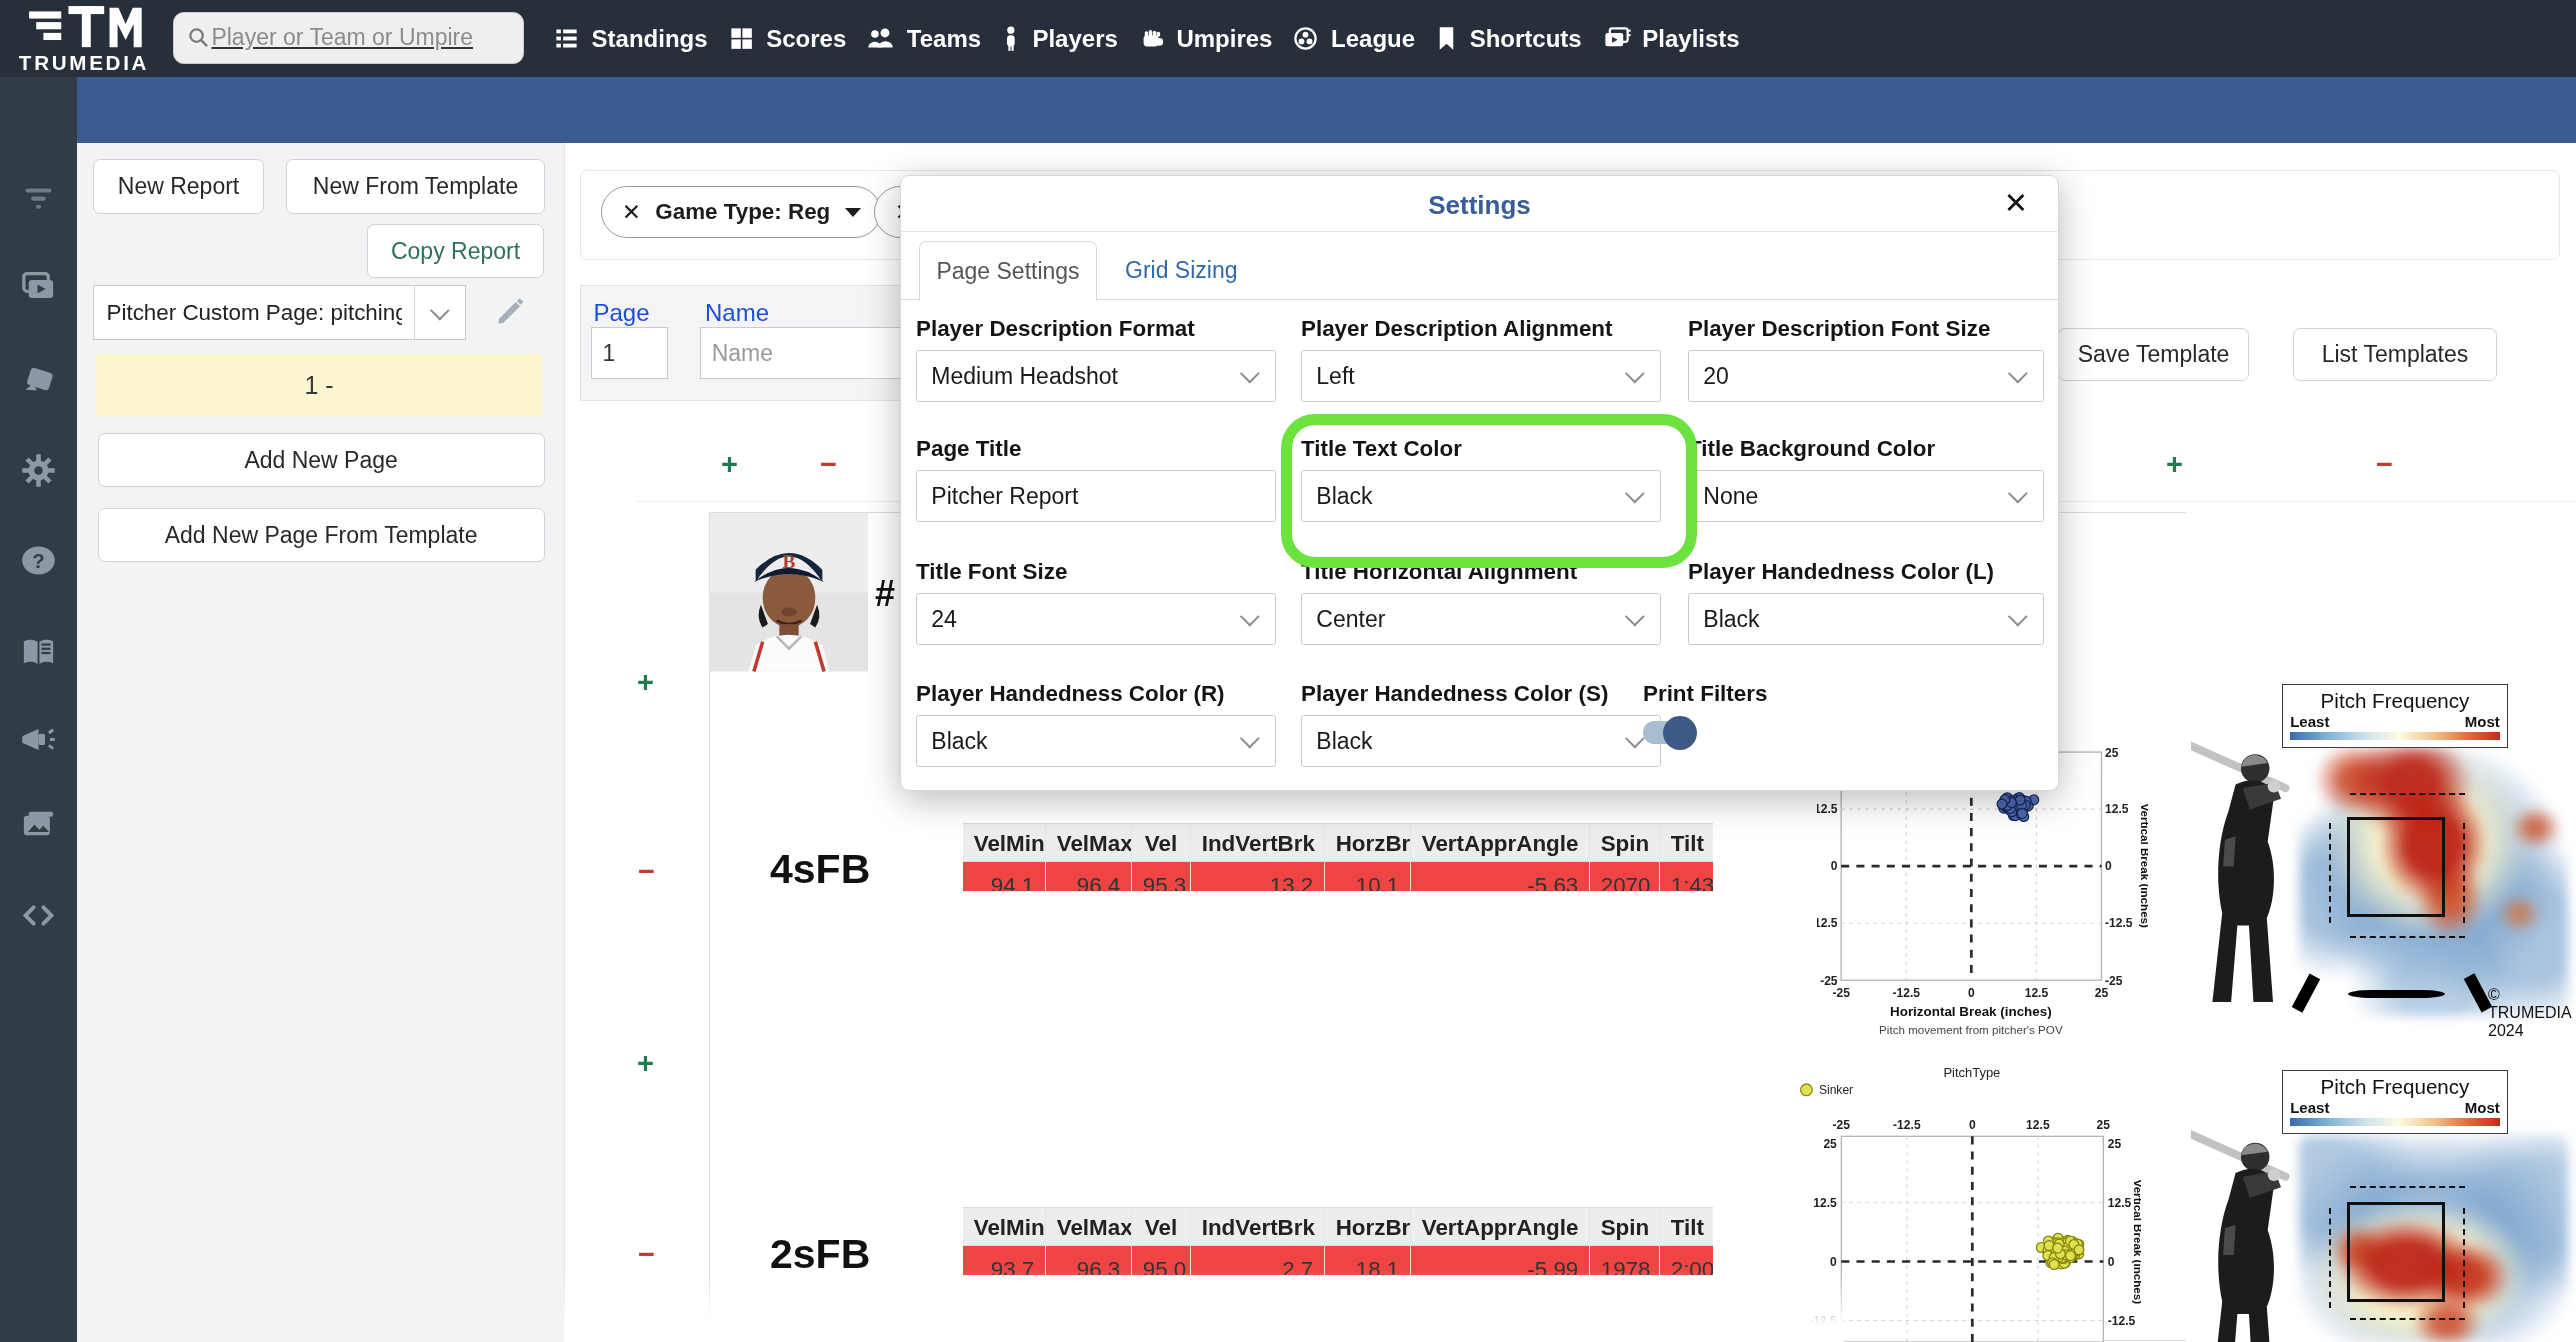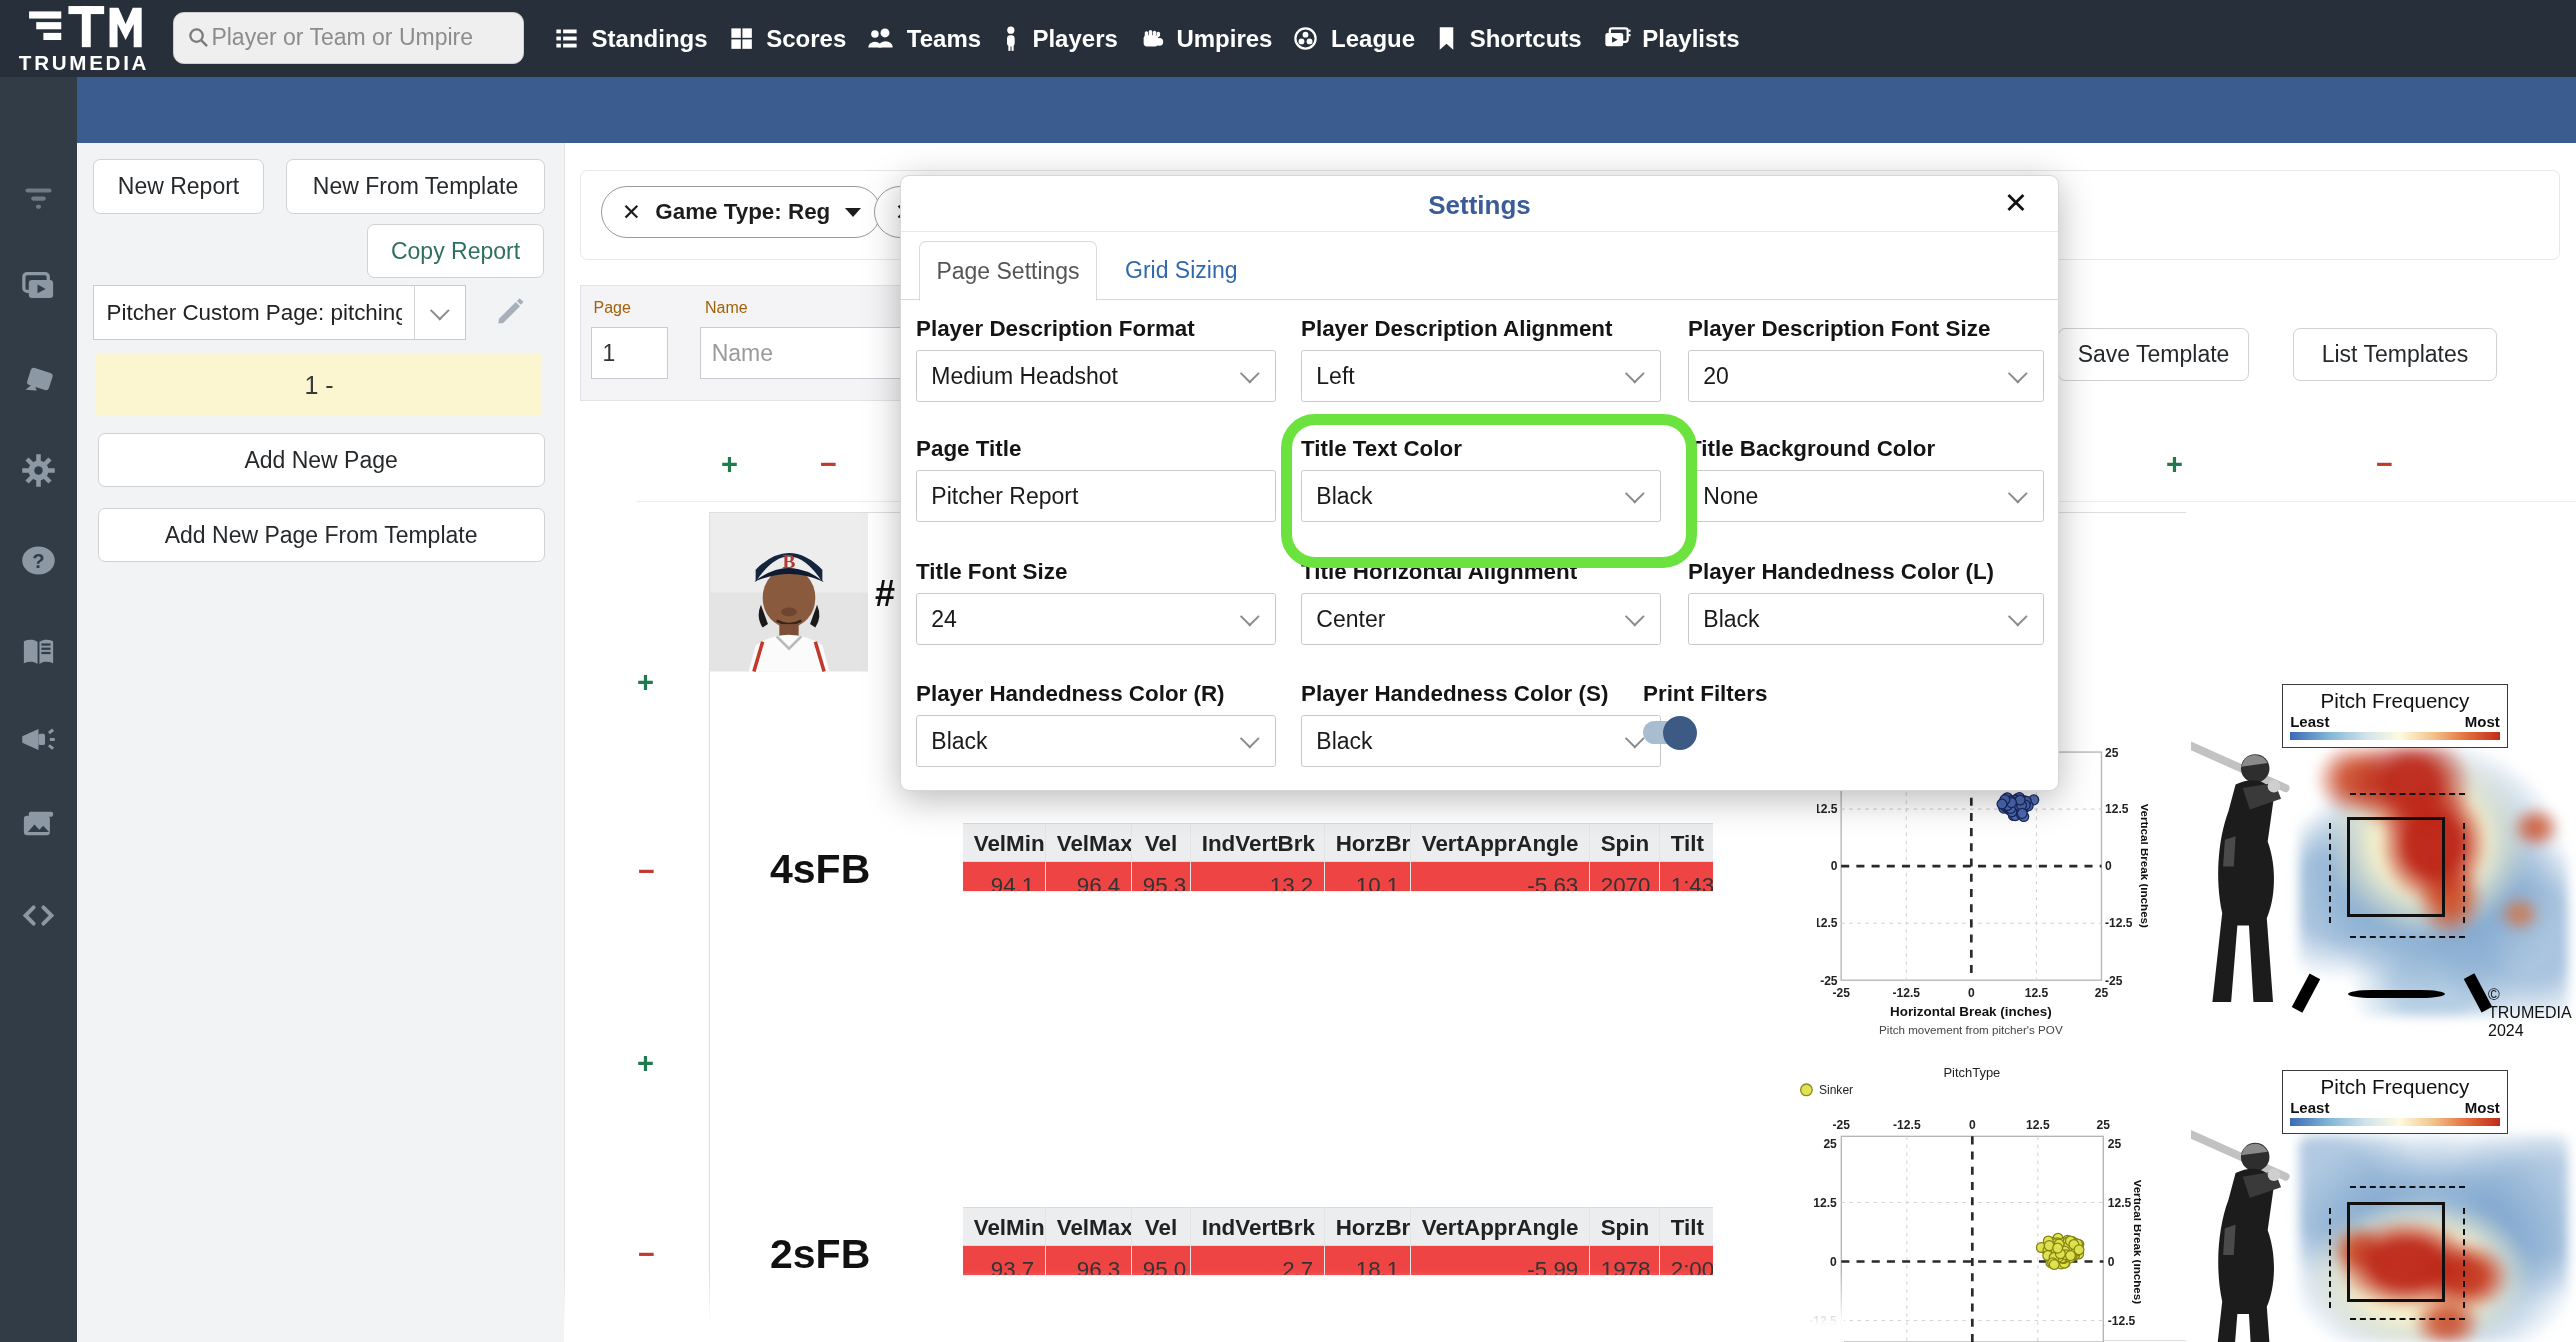--- a/index.html
+++ b/index.html
@@ -5,21 +5,21 @@
   html,body{margin:0;padding:0;}
   body{width:2576px;height:1343px;position:relative;overflow:hidden;background:#ffffff;
        font-family:"Liberation Sans", sans-serif;-webkit-font-smoothing:antialiased;}
   .abs{position:absolute;}
   
   .navbar{left:0;top:0;width:2576px;height:77px;background:#272f3a;display:flex;align-items:center;}
   .navtop-line{left:0;top:0;width:2576px;height:3.6px;background:#1a212b;}
   .logo-wrap{left:12.5px;top:3.6px;width:143px;height:72px;color:#fff;}
   .logo-word{position:absolute;left:0px;top:47px;width:143px;text-align:center;font-size:20.6px;font-weight:700;letter-spacing:2.7px;color:#fff;}
   .searchbox{left:173px;top:11.6px;width:351px;height:52px;background:#efefef;border:0.9px solid #cfcfcf;border-radius:10.7px;display:flex;align-items:center;padding:0 12.5px;box-sizing:border-box;}
-  .searchbox input{border:none;background:transparent;outline:none;font-size:23px;color:#333;width:100%;font-family:"Liberation Sans",sans-serif;}
+  .searchbox input{border:none;background:transparent;outline:none;font-size:23px;color:#333;width:100%;font-family:"Liberation Sans",sans-serif;text-decoration:underline;}
   .searchbox input::placeholder{color:#8c8c8c;}
   .navitems{left:553px;top:0;height:77px;display:flex;align-items:center;gap:20px;}
   .navitem{display:flex;align-items:center;gap:11.6px;color:#fff;font-size:24px;font-weight:600;cursor:pointer;white-space:nowrap;}
   .navitem svg{display:block;}
   
   .bluebar{left:77px;top:77px;width:2499px;height:66px;background:#3a5c8e;}
   
   .sidebar{left:0;top:77px;width:77px;height:1266px;background:#323c46;}
   .sideicon{position:absolute;left:19px;width:39px;height:39px;color:#8d98a5;}
   
@@ -30,21 +30,21 @@
   .lp-select .divider{position:absolute;right:50px;top:0;bottom:0;width:0.9px;background:#d5d5d5;}
   .chev{position:absolute;right:18px;top:50%;width:11.6px;height:11.6px;border-right:2.7px solid #8b8b8b;border-bottom:2.7px solid #8b8b8b;transform:translateY(-70%) rotate(45deg);}
   .yellowrow{left:96px;top:354px;width:446px;height:62px;background:#fbf6cf;display:flex;align-items:center;justify-content:center;font-size:25px;color:#3a3a3a;}
   
   .toolbar-card{left:580px;top:170px;width:1980px;height:90px;background:#fff;border:0.9px solid #e6e7e9;border-radius:7.2px;box-sizing:border-box;}
   .chip{position:absolute;height:52px;border:1.8px solid #9a9a9a;border-radius:27px;background:#fff;display:flex;align-items:center;gap:14.3px;padding:0 19.7px;box-sizing:border-box;font-size:22.4px;font-weight:700;color:#1c1c1c;}
   .chip .x{font-size:23px;font-weight:400;}
   .caret-down{width:0;height:0;border-left:8px solid transparent;border-right:8px solid transparent;border-top:9.8px solid #1c1c1c;}
   
   .pagetable{left:580px;top:285px;width:662px;height:116px;background:#f4f4f6;border:0.9px solid #e3e3e5;box-sizing:border-box;}
-  .pt-label{position:absolute;font-size:16px;color:#a16207;}
+  .pt-label{position:absolute;font-size:24px;color:#1d4ed8;}
   .pt-input{position:absolute;background:#fff;border:0.9px solid #c9cbce;box-sizing:border-box;font-size:23px;color:#333;padding:0 10.7px;font-family:"Liberation Sans",sans-serif;outline:none;}
   .pt-input::placeholder{color:#9a9a9a;}
   
   .canvas-topline{left:637px;top:501px;width:1939px;height:0.9px;background:#ececec;}
   .playercard{left:709px;top:512px;width:1477px;height:829px;background:#fff;border:0.9px solid #ddd;border-right:none;box-sizing:border-box;}
   .plusminus{position:absolute;font-size:29px;font-weight:700;line-height:1;cursor:pointer;}
   .pm-plus{color:#1f7a4d;}
   .pm-minus{color:#c0392b;}
   .hash{left:875px;top:573px;font-size:36px;font-weight:700;color:#111;}
   .pitchlabel{position:absolute;font-size:41px;font-weight:700;color:#111;}

